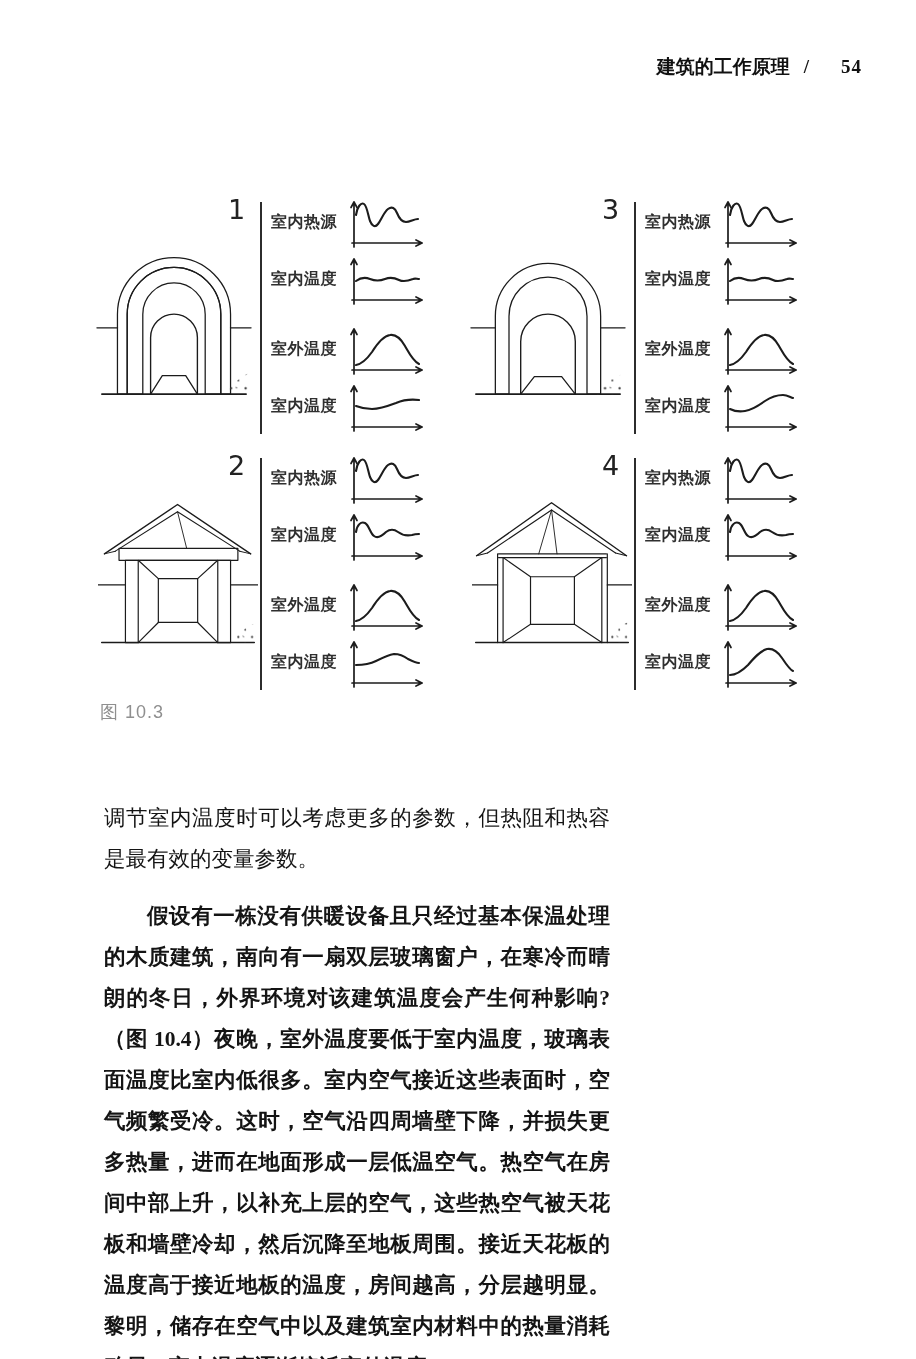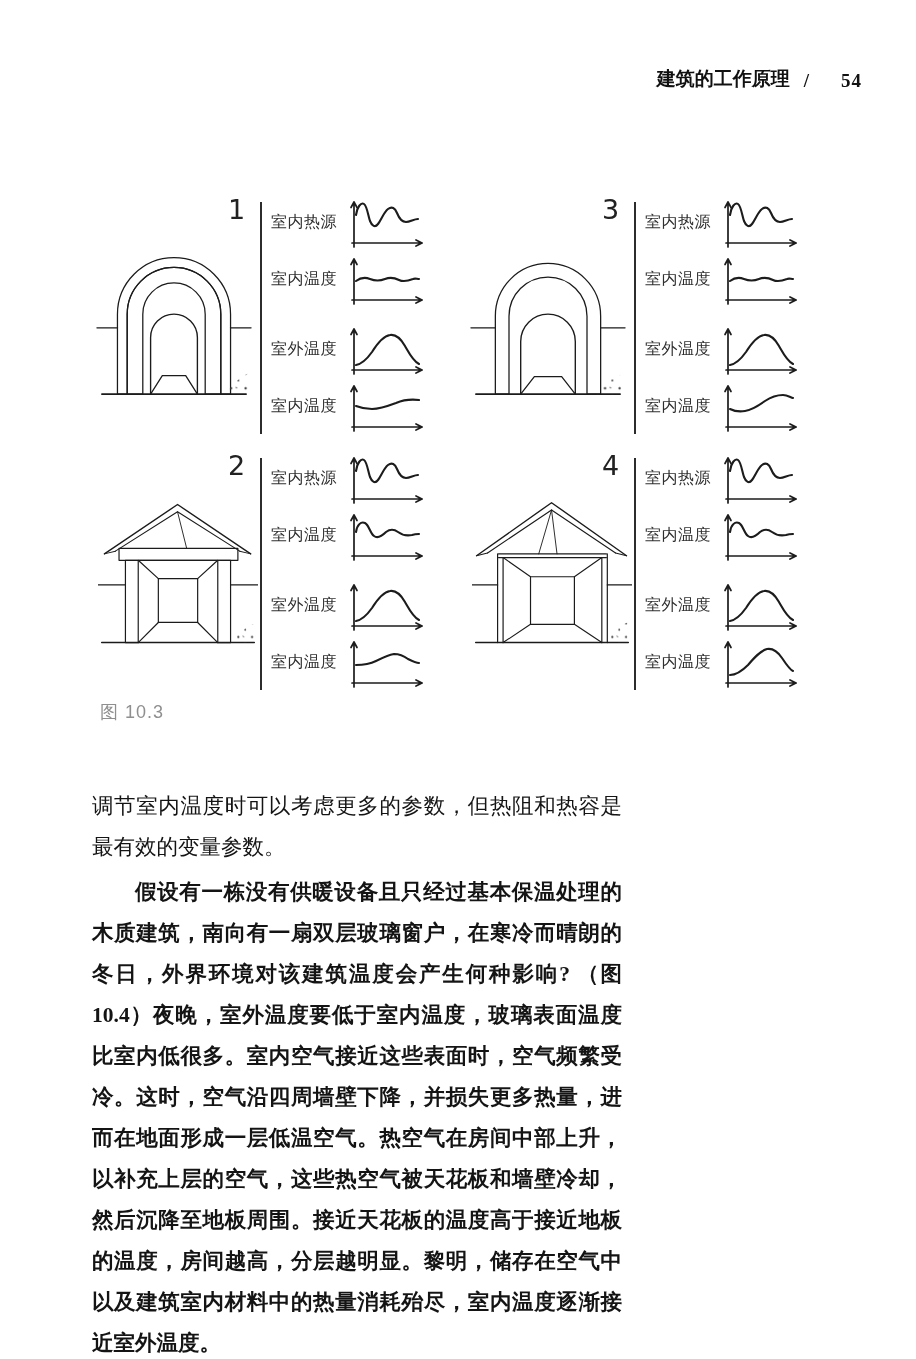--- a/index.html
+++ b/index.html
@@ -1,49 +1,49 @@
 <!DOCTYPE html>
 <html><head>
 <meta charset="utf-8">
 <style>
   html,body{margin:0;padding:0;background:#e8e8e8;}
   .page{position:relative;width:916px;height:1359px;background:#ffffff;margin:0 auto;
         font-family:"Liberation Serif",serif;color:#141414;overflow:hidden;}
   
-  .header{position:absolute;top:66px;right:54px;display:flex;align-items:flex-end;
+  .header{position:absolute;top:54px;right:54px;display:flex;align-items:center;
           font-weight:bold;font-size:19px;color:#111;}
   .header .sep{margin:0 14px 0 14px;font-weight:bold;}
   .header .pageno{margin-left:18px;letter-spacing:1px;}
   
   .figure{position:absolute;left:88px;top:188px;width:740px;height:520px;}
   .panel{position:absolute;width:334px;height:246px;}
   .panel.p0{left:6px;top:6px;}
   .panel.p1{left:380px;top:6px;}
   .panel.p2{left:6px;top:262px;}
   .panel.p3{left:380px;top:262px;}
   .bldg{position:absolute;left:2px;top:44px;}
   .num{position:absolute;left:134px;top:0px;font-size:27px;color:#222;
        font-family:"DejaVu Sans",sans-serif;}
   .divider{position:absolute;left:166px;top:8px;width:2px;height:232px;background:#2c2c2c;}
   .rows{position:absolute;left:177px;top:0px;width:156px;}
-  .grow{display:flex;align-items:center;height:57px;}
+  .grow{display:flex;align-items:center;height:57px;font-weight:bold;}
   .grow.gap{margin-top:13px;}
   .glabel{font-size:16px;color:#2f2f2f;width:72px;letter-spacing:0.5px;
           font-family:"DejaVu Sans",sans-serif;white-space:nowrap;}
   .graph{margin-left:auto;flex:none;}
   .graph .ax{fill:none;stroke:#1c1c1c;stroke-width:1.7;stroke-linecap:round;stroke-linejoin:round;}
   .graph .cv{fill:none;stroke:#1c1c1c;stroke-width:2.1;stroke-linecap:round;stroke-linejoin:round;}
   .ink{fill:none;stroke:#1b1b1b;stroke-linecap:round;stroke-linejoin:round;}
   
   .caption{position:absolute;left:100px;top:700px;font-size:18px;color:#8f8f8f;
            font-family:"Liberation Sans",sans-serif;letter-spacing:1px;}
   
   .body{position:absolute;left:88px;top:782px;width:538px;font-size:21.5px;
         line-height:41px;text-align:justify;color:#141414;}
-  .body p{margin:4px;}
+  .body p{margin:16px;}
   .body p.indent{text-indent:2em;font-weight:bold;}
 </style>
 </head>
 <body>
 
 <svg width="0" height="0" style="position:absolute" aria-hidden="true">
   <defs>
     <pattern id="px" width="5" height="5" patternUnits="userSpaceOnUse">
       <path d="M0,5 L5,0 M0,0 L5,5" stroke="#2a2a2a" stroke-width="0.9" fill="none"></path>
     </pattern>

